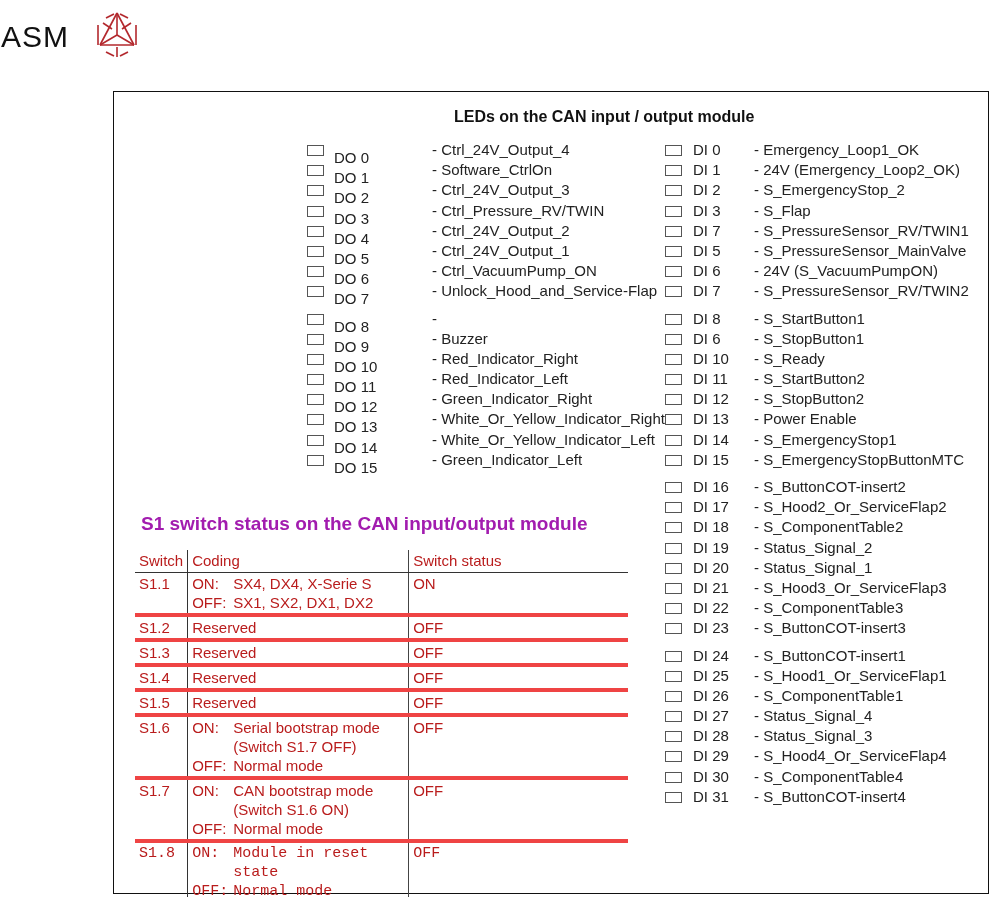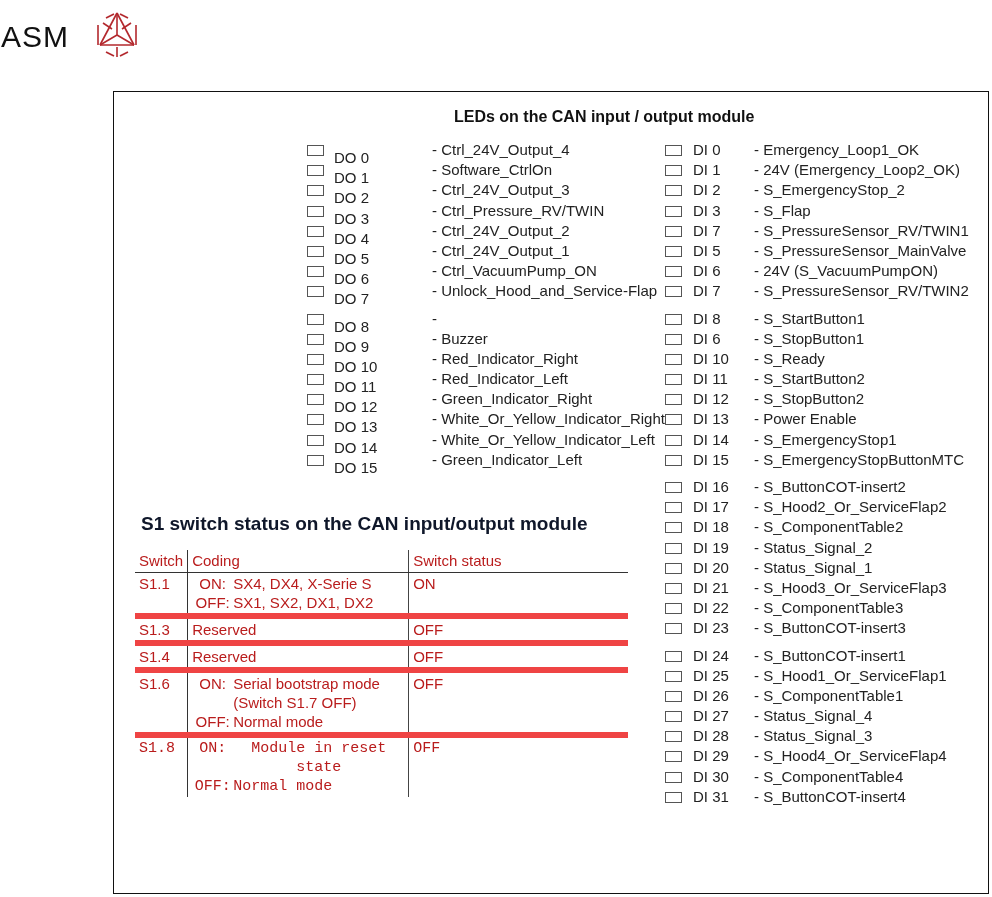--- a/index.html
+++ b/index.html
@@ -22,30 +22,30 @@
   .led-id { position: absolute; top: 0; }
   .led-desc { position: absolute; top: 0; }
 
   .do-col { left: 307px; top: 140px; }
   .do-col .led-id { left: 27px; margin-top: 8px; }
   .do-col .led-desc { left: 81px; margin-left: 44px; }
   .di-col { left: 665px; top: 140px; }
   .di-col .led-id { left: 28px; }
   .di-col .led-desc { left: 89px; }
 
-  .s1-title { position: absolute; left: 141px; top: 513px; font-size: 19px; font-weight: bold; color: #0f172a; white-space: nowrap; }
+  .s1-title { position: absolute; left: 141px; top: 513px; font-size: 19px; font-weight: bold; color: #a21caf; white-space: nowrap; }
 
   .s1-table { position: absolute; left: 135px; top: 550px; width: 493px; border-collapse: collapse; font-size: 15px; color: #b91c1c; }
   .s1-table th, .s1-table td { text-align: left; vertical-align: top; padding: 1px 4px 1px 4px; font-weight: normal; line-height: 19px; }
   .s1-table th { border-bottom: 1.5px solid #333; padding-bottom: 2px; }
-  .s1-table td { border-bottom: 6px solid #ef4444; }
+  .s1-table td { border-bottom: 4px solid #ef4444; }
   .s1-table tr:last-child td { border-bottom: none; font-family: Liberation Mono, monospace; }
   .s1-table .c1 { width: 44px; border-right: 1.5px solid #333; }
   .s1-table .c2 { width: 212px; border-right: 1px solid #444; }
-  .coding-line { display: flex; text-align: center; }
+  .coding-line { display: flex; }
   .coding-key { width: 41px; flex: none; }
 </style>
 </head>
 <body>
 
 <div class="logo">
   <span class="logo-text">ASM</span>
   <svg class="logo-mark" viewBox="0 0 46 48">
     <g fill="none" stroke="#b3282d" stroke-width="1.6">
       <polyline points="20,3 12,7"></polyline>
@@ -347,30 +347,48 @@
             <span class="coding-value">SX4, DX4, X-Serie S</span>
           </div>
           <div class="coding-line">
             <span class="coding-key">OFF:</span>
             <span class="coding-value">SX1, SX2, DX1, DX2</span>
           </div>
         </td>
         <td class="c3">ON</td>
       </tr>
       <tr>
+        <td class="c1">S1.2</td>
+        <td class="c2">
+          <div class="coding-line">
+            <span class="coding-value">Reserved</span>
+          </div>
+        </td>
+        <td class="c3">OFF</td>
+      </tr>
+      <tr>
         <td class="c1">S1.3</td>
         <td class="c2">
           <div class="coding-line">
             <span class="coding-value">Reserved</span>
           </div>
         </td>
         <td class="c3">OFF</td>
       </tr>
       <tr>
         <td class="c1">S1.4</td>
+        <td class="c2">
+          <div class="coding-line">
+            <span class="coding-value">Reserved</span>
+          </div>
+        </td>
+        <td class="c3">OFF</td>
+      </tr>
+      <tr>
+        <td class="c1">S1.5</td>
         <td class="c2">
           <div class="coding-line">
             <span class="coding-value">Reserved</span>
           </div>
         </td>
         <td class="c3">OFF</td>
       </tr>
       <tr>
         <td class="c1">S1.6</td>
         <td class="c2">
@@ -383,20 +401,38 @@
             <span class="coding-value">(Switch S1.7 OFF)</span>
           </div>
           <div class="coding-line">
             <span class="coding-key">OFF:</span>
             <span class="coding-value">Normal mode</span>
           </div>
         </td>
         <td class="c3">OFF</td>
       </tr>
       <tr>
+        <td class="c1">S1.7</td>
+        <td class="c2">
+          <div class="coding-line">
+            <span class="coding-key">ON:</span>
+            <span class="coding-value">CAN bootstrap mode</span>
+          </div>
+          <div class="coding-line">
+            <span class="coding-key"></span>
+            <span class="coding-value">(Switch S1.6 ON)</span>
+          </div>
+          <div class="coding-line">
+            <span class="coding-key">OFF:</span>
+            <span class="coding-value">Normal mode</span>
+          </div>
+        </td>
+        <td class="c3">OFF</td>
+      </tr>
+      <tr>
         <td class="c1">S1.8</td>
         <td class="c2">
           <div class="coding-line">
             <span class="coding-key">ON:</span>
             <span class="coding-value">Module in reset state</span>
           </div>
           <div class="coding-line">
             <span class="coding-key">OFF:</span>
             <span class="coding-value">Normal mode</span>
           </div>

